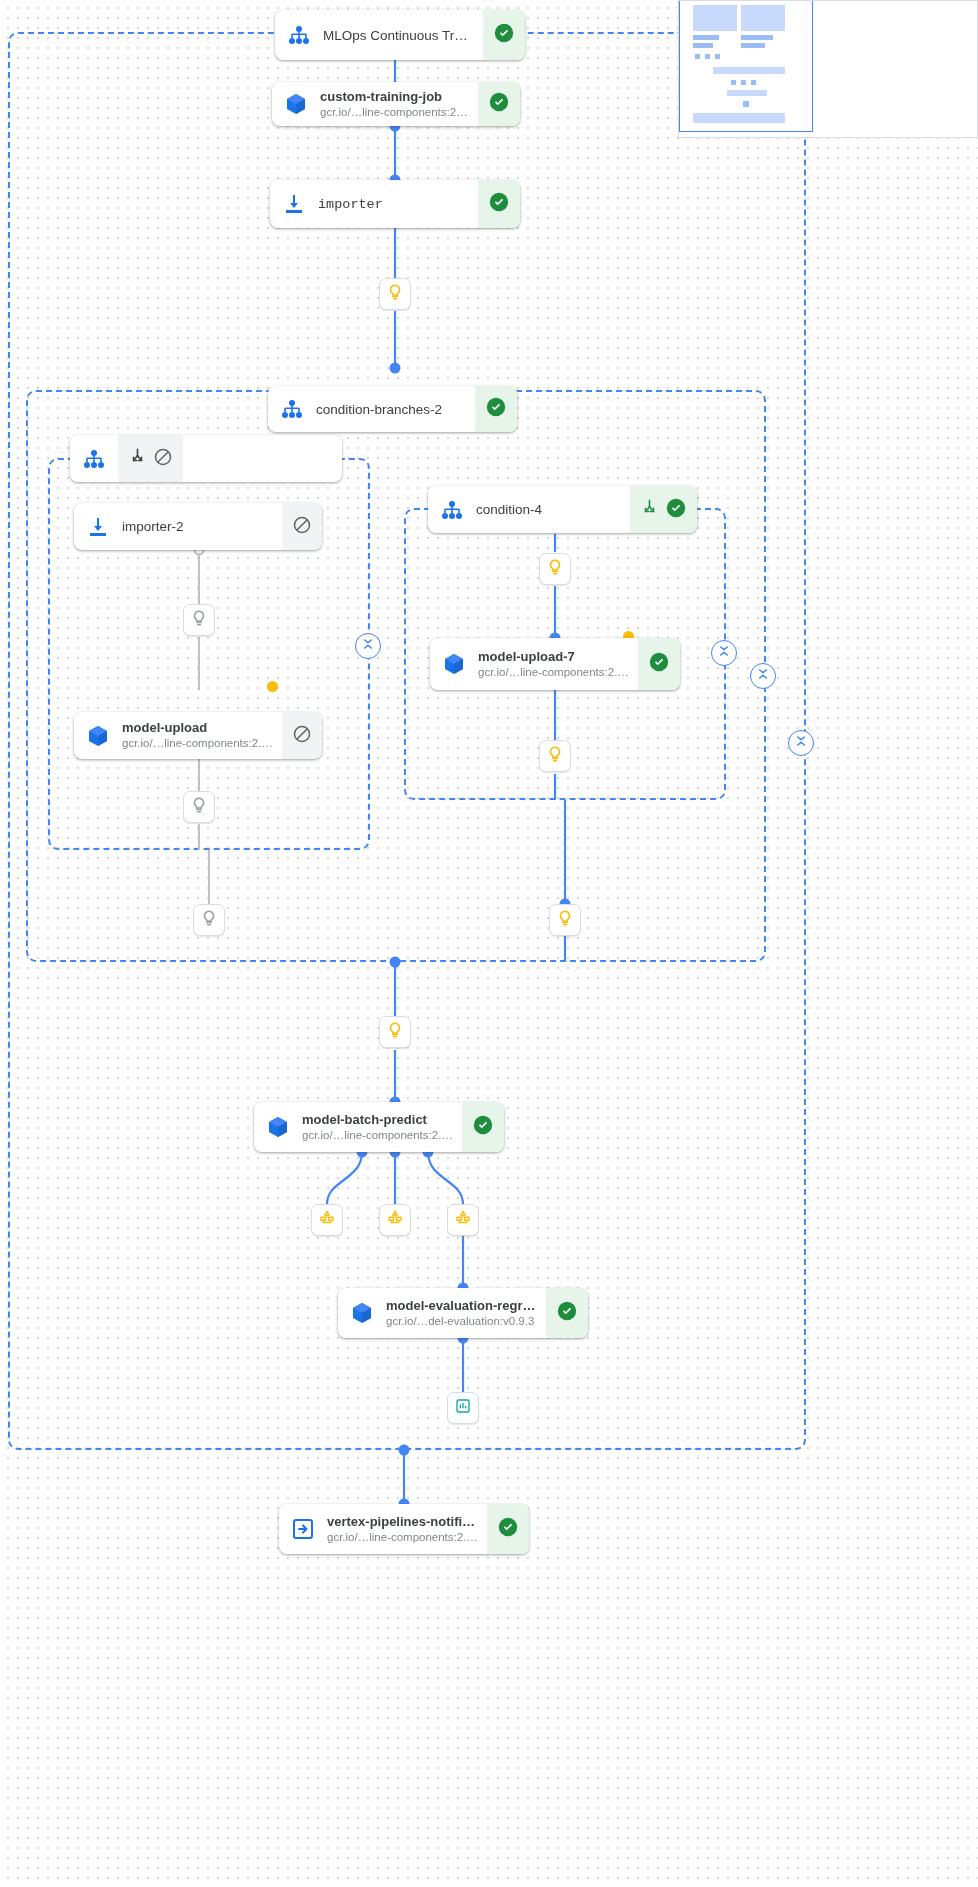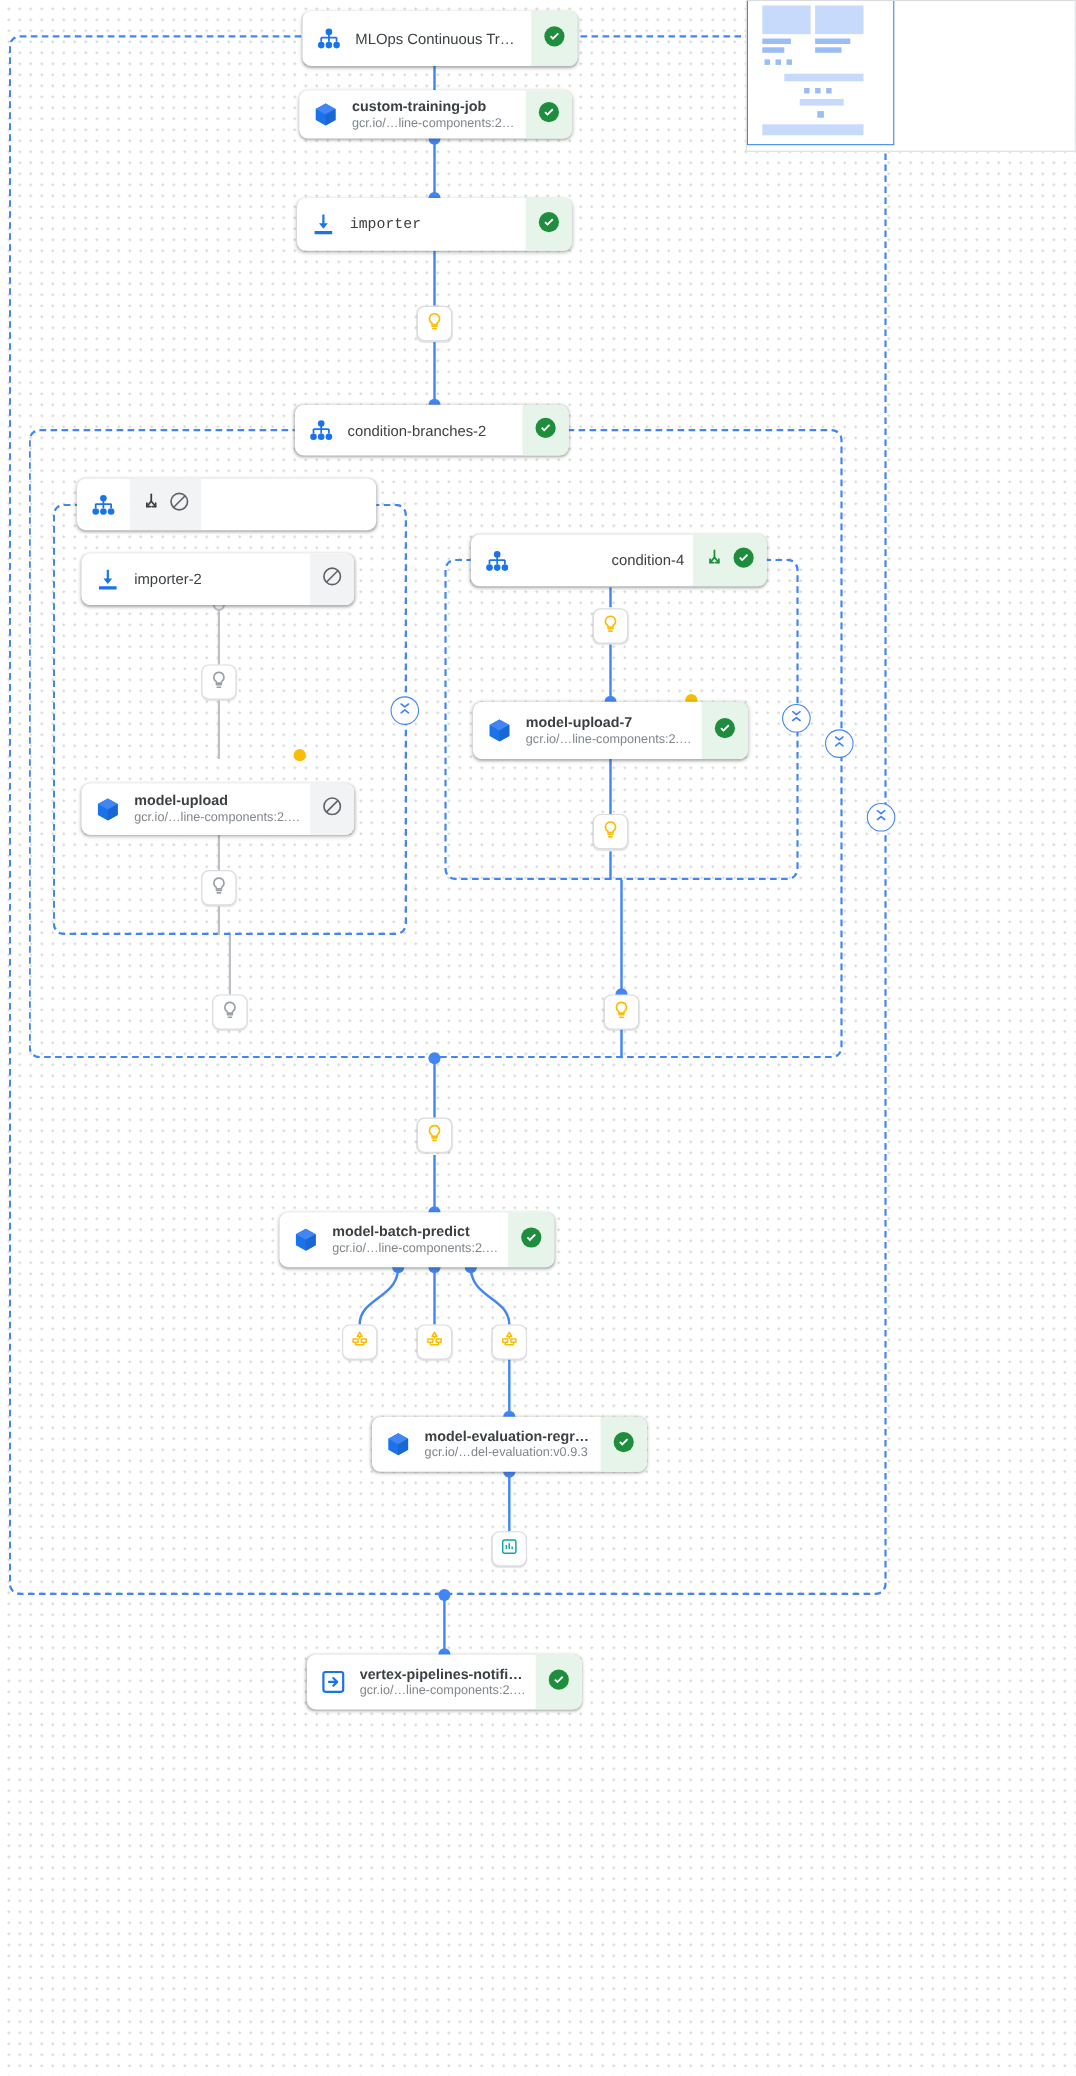--- a/index.html
+++ b/index.html
@@ -259,21 +259,21 @@
   <div class="status ok">
     <span>
       <svg width="22" height="22" viewBox="0 0 24 24">
           <circle cx="12" cy="12" r="10" fill="#1e8e3e"></circle>
           <path d="M10.6 15.6l-3.1-3.1 1.3-1.3 1.8 1.8 4.6-4.6 1.3 1.3z" fill="#fff"></path>
         </svg>
     </span>
   </div>
 </div>
 
-<div class="node" style="left:268px; top:368px; width:249px; height:46px;">
+<div class="node" style="left:268px; top:386px; width:249px; height:46px;">
   <div class="ic">
     <svg width="24" height="24" viewBox="0 0 24 24">
         <g fill="#1a73e8">
           <circle cx="12" cy="6" r="3"></circle>
           <circle cx="5" cy="18" r="3"></circle>
           <circle cx="12" cy="18" r="3"></circle>
           <circle cx="19" cy="18" r="3"></circle>
           <path d="M11.2 6h1.6v5h-1.6z"></path>
           <path d="M5 10.4h14V12H5z"></path>
           <path d="M4.2 11h1.6v4H4.2zM11.2 11h1.6v4h-1.6zM18.2 11h1.6v4h-1.6z"></path>
@@ -363,21 +363,21 @@
   <div class="status skip">
     <span>
       <svg width="20" height="20" viewBox="0 0 24 24" fill="none" stroke="#5f6368" stroke-width="1.8">
           <circle cx="12" cy="12" r="9"></circle>
           <path d="M5.6 18.4L18.4 5.6"></path>
         </svg>
     </span>
   </div>
 </div>
 
-<div class="node" style="left:428px; top:486px; width:269px; height:47px;text-align:right;">
+<div class="node" style="left:428px; top:486px; width:269px; height:47px;">
   <div class="ic">
     <svg width="24" height="24" viewBox="0 0 24 24">
         <g fill="#1a73e8">
           <circle cx="12" cy="6" r="3"></circle>
           <circle cx="5" cy="18" r="3"></circle>
           <circle cx="12" cy="18" r="3"></circle>
           <circle cx="19" cy="18" r="3"></circle>
           <path d="M11.2 6h1.6v5h-1.6z"></path>
           <path d="M5 10.4h14V12H5z"></path>
           <path d="M4.2 11h1.6v4H4.2zM11.2 11h1.6v4h-1.6zM18.2 11h1.6v4h-1.6z"></path>

